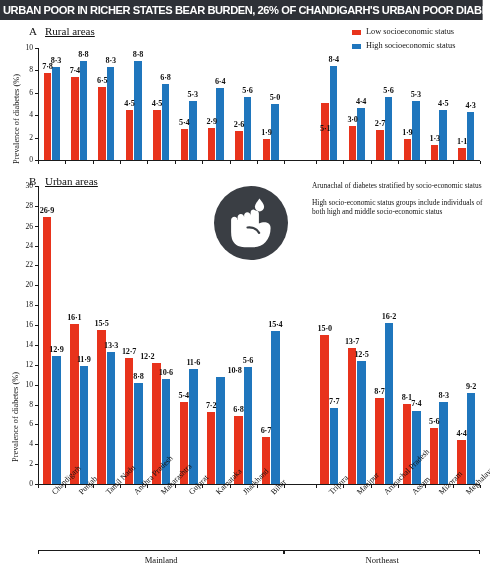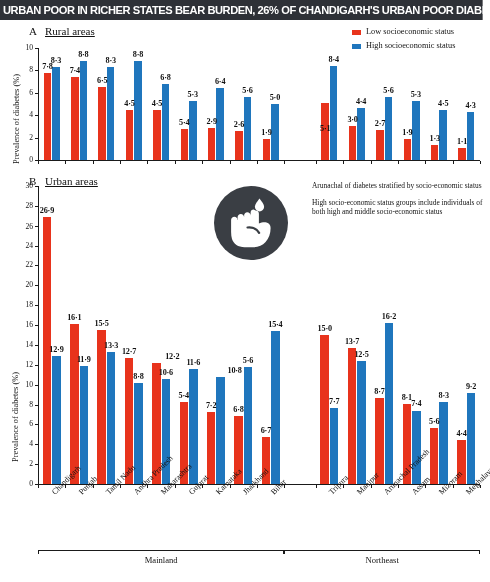--- a/index.html
+++ b/index.html
@@ -339,21 +339,21 @@
         <div class="bar low" style="left: 59.4211px; width: 8.5px; height: 153.967px;"></div>
         <div class="bar high" style="left: 68.9211px; width: 8.5px; height: 132.113px;"></div>
         <div class="vlabel" style="left: 51.4211px; top: 133.033px; width: 24.5px;">15·5</div>
         <div class="vlabel" style="left: 60.9211px; top: 154.887px; width: 24.5px;">13·3</div>
         <div class="bar low" style="left: 86.7895px; width: 8.5px; height: 126.153px;"></div>
         <div class="bar high" style="left: 96.2895px; width: 8.5px; height: 101.32px;"></div>
         <div class="vlabel" style="left: 78.7895px; top: 160.847px; width: 24.5px;">12·7</div>
         <div class="vlabel" style="left: 88.2895px; top: 185.68px; width: 24.5px;">8·8</div>
         <div class="bar low" style="left: 114.158px; width: 8.5px; height: 121.187px;"></div>
         <div class="bar high" style="left: 123.658px; width: 8.5px; height: 105.293px;"></div>
-        <div class="vlabel" style="left: 122px; top: 165.813px; width: 24.5px;">12·2</div>
+        <div class="vlabel" style="left: 97px; top: 165.813px; width: 24.5px;">12·2</div>
         <div class="vlabel" style="left: 115.658px; top: 181.707px; width: 24.5px;">10·6</div>
         <div class="bar low" style="left: 141.526px; width: 8.5px; height: 82.4467px;"></div>
         <div class="bar high" style="left: 151.026px; width: 8.5px; height: 115.227px;"></div>
         <div class="vlabel" style="left: 133.526px; top: 204.553px; width: 24.5px;">5·4</div>
         <div class="vlabel" style="left: 143.026px; top: 171.773px; width: 24.5px;">11·6</div>
         <div class="bar low" style="left: 168.895px; width: 8.5px; height: 71.52px;"></div>
         <div class="bar high" style="left: 178.395px; width: 8.5px; height: 107.28px;"></div>
         <div class="vlabel" style="left: 160.895px; top: 215.48px; width: 24.5px;">7·2</div>
         <div class="vlabel" style="left: 170.395px; top: 179.72px; width: 24.5px; margin-left: 14px;">10·8</div>
         <div class="bar low" style="left: 196.263px; width: 8.5px; height: 67.5467px;"></div>

